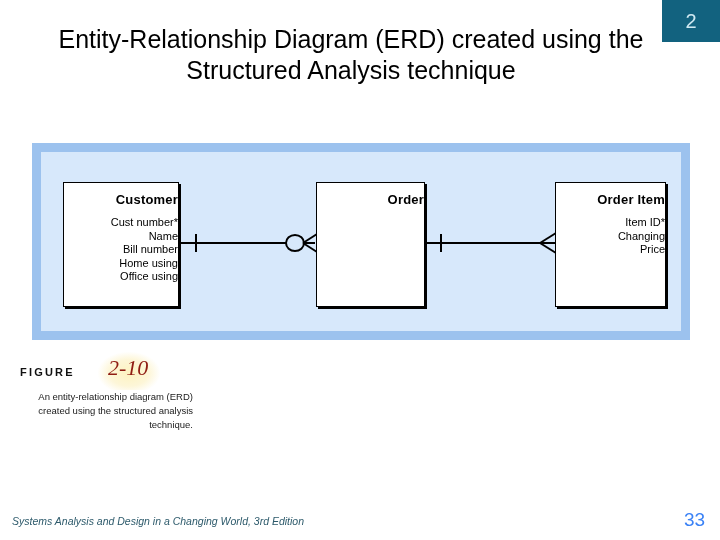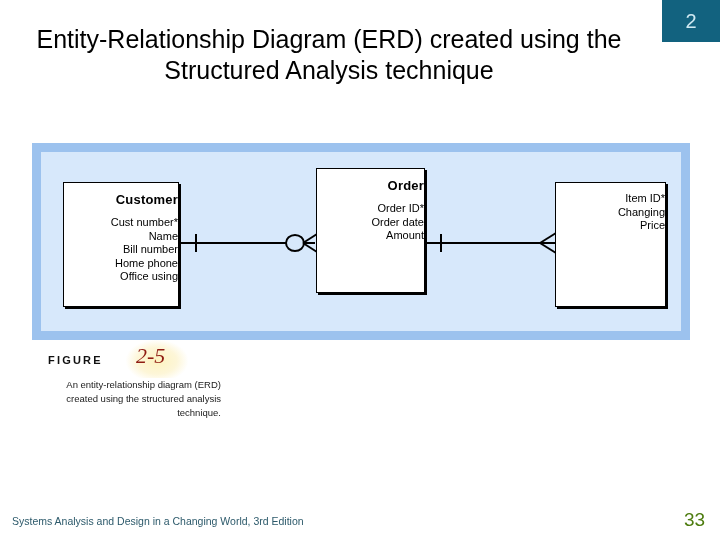--- a/index.html
+++ b/index.html
@@ -27,21 +27,21 @@
     color: #cfe9f2;
     font-size: 20px;
     line-height: 42px;
     text-align: center;
     font-family: "Liberation Sans", sans-serif;
   }
 
   
   #slide-title {
     position: absolute;
-    left: 14px;
+    left: 36px;
     top: 24px;
     width: 630px;
     text-align: center;
     color: #000000;
     font-size: 25px;
     line-height: 31px;
     font-family: "Liberation Sans", sans-serif;
     font-weight: normal;
     margin: 0;
   }
@@ -86,30 +86,29 @@
   .entity-attrs {
     margin-top: 9px;
     font-size: 11px;
     line-height: 13.5px;
     color: #000000;
     font-family: "Liberation Sans", sans-serif;
   }
   .entity-attrs div { white-space: nowrap; }
 
   #entity-customer  { left: 63px;  top: 182px; width: 116px; height: 125px; }
-  #entity-order     { left: 316px; top: 168px; width: 109px; height: 125px; }
+  #entity-order     { left: 316px; top: 182px; width: 109px; height: 125px; }
   #entity-orderitem { left: 555px; top: 182px; width: 111px; height: 125px; }
 
   
   #figure-caption {
     position: absolute;
     left: 18px;
-    top: 344px;
+    top: 356px;
     width: 175px;
-    margin-left: 28px;
   }
   #figure-head {
     position: relative;
     height: 30px;
   }
   #figure-word {
     position: absolute;
     left: 2px;
     top: 10px;
     font-size: 11px;
@@ -145,27 +144,28 @@
   }
 
   
   #footer-text {
     position: absolute;
     left: 12px;
     top: 515px;
     font-size: 10.5px;
     color: #2d5a6b;
     font-family: "Liberation Sans", sans-serif;
+    font-style: italic;
   }
   #footer-page {
     position: absolute;
     left: 684px;
     top: 509px;
     font-size: 19px;
-    color: #4d7c0f;
+    color: #3b82f6;
     font-family: "Liberation Sans", sans-serif;
   }
 </style>
 </head>
 <body>
 
 <div id="slide-badge">2</div>
 
 <h1 id="slide-title">Entity-Relationship Diagram (ERD) created using the Structured Analysis technique</h1>
 
@@ -193,45 +193,41 @@
     <line x1="540" y1="243" x2="556" y2="253" stroke="#000" stroke-width="2"></line>
   </g>
 </svg>
 
 <div class="entity-box" id="entity-customer">
   <div class="entity-name">Customer</div>
   <div class="entity-attrs">
     <div>Cust number*</div>
     <div>Name</div>
     <div>Bill number</div>
-    <div>Home phone</div>
+    <div>Home using</div>
     <div>Office using</div>
   </div>
 </div>
 
 <div class="entity-box" id="entity-order">
   <div class="entity-name">Order</div>
-  <div class="entity-attrs">
-    <div>Order ID*</div>
-    <div>Order date</div>
-    <div>Amount</div>
-  </div>
 </div>
 
 <div class="entity-box" id="entity-orderitem">
+  <div class="entity-name">Order Item</div>
   <div class="entity-attrs">
     <div>Item ID*</div>
     <div>Changing</div>
     <div>Price</div>
   </div>
 </div>
 
 <div id="figure-caption">
   <div id="figure-head">
     <div id="figure-glow"></div>
     <span id="figure-word">FIGURE</span>
-    <span id="figure-number">2-5</span>
+    <span id="figure-number">2-10</span>
   </div>
   <div id="figure-desc">An entity-relationship diagram (ERD) created using the structured analysis technique.</div>
 </div>
 
 <div id="footer-text">Systems Analysis and Design in a Changing World, 3rd Edition</div>
 <div id="footer-page">33</div>
 
 </body></html>

